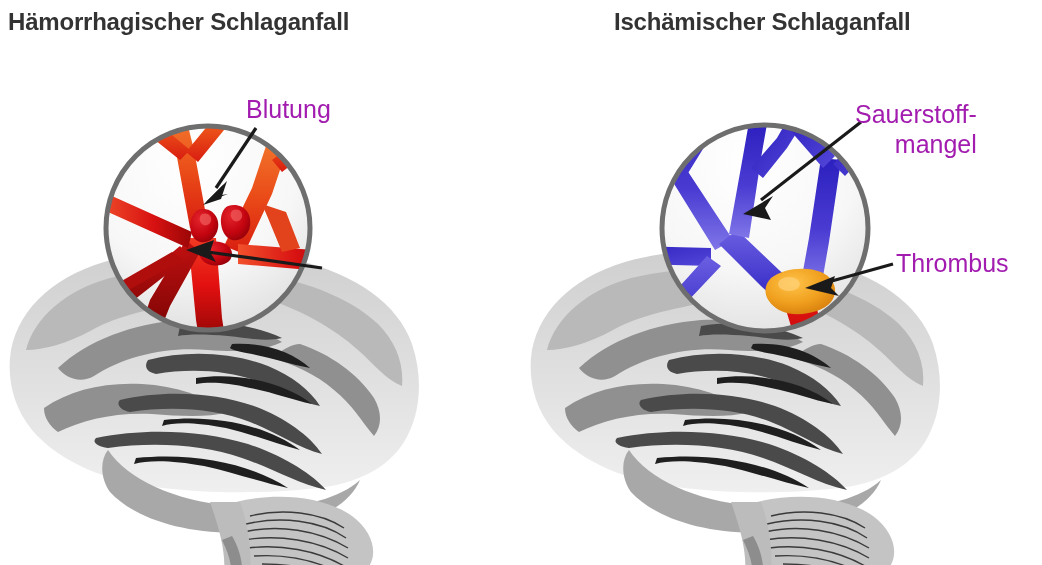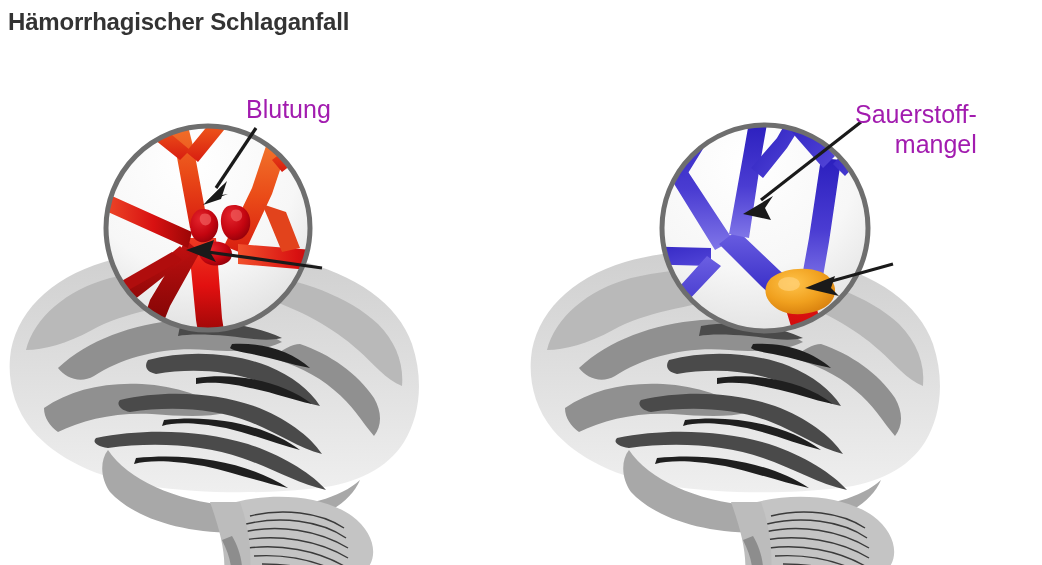--- a/index.html
+++ b/index.html
@@ -225,20 +225,21 @@
         <path d="M186,250 L214,240 L210,252 L216,262 Z" fill="#1a1a1a"></path>
       </g>
     </svg>
   </div>
 
   <div class="callout-label" id="label-blutung">Blutung</div>
 </div>
 
 <div class="panel" id="panel-right">
 
+  <div class="panel-title">Ischämischer Schlaganfall</div>
 
   <div class="brain-wrap">
     <svg width="521" height="325" viewBox="0 0 521 325">
       <defs>
         <linearGradient id="bgradR" x1="0" y1="0" x2="0" y2="1">
           <stop offset="0" stop-color="#cfcfcf"></stop>
           <stop offset="1" stop-color="#efefef"></stop>
         </linearGradient>
       </defs>
       <path d="M10,118 C14,74 50,38 104,22 C160,6 236,6 296,20 C356,34 398,64 412,104
@@ -367,13 +368,14 @@
 
       <g>
         <line x1="372" y1="264" x2="300" y2="284" stroke="#1a1a1a" stroke-width="3.2"></line>
         <path d="M284,288 L314,276 L310,288 L318,296 Z" fill="#1a1a1a"></path>
       </g>
     </svg>
   </div>
 
   <div class="callout-label" id="label-sauerstoff">Sauerstoff-
 mangel</div>
+  <div class="callout-label" id="label-thrombus">Thrombus</div>
 </div>
 
 </body></html>

